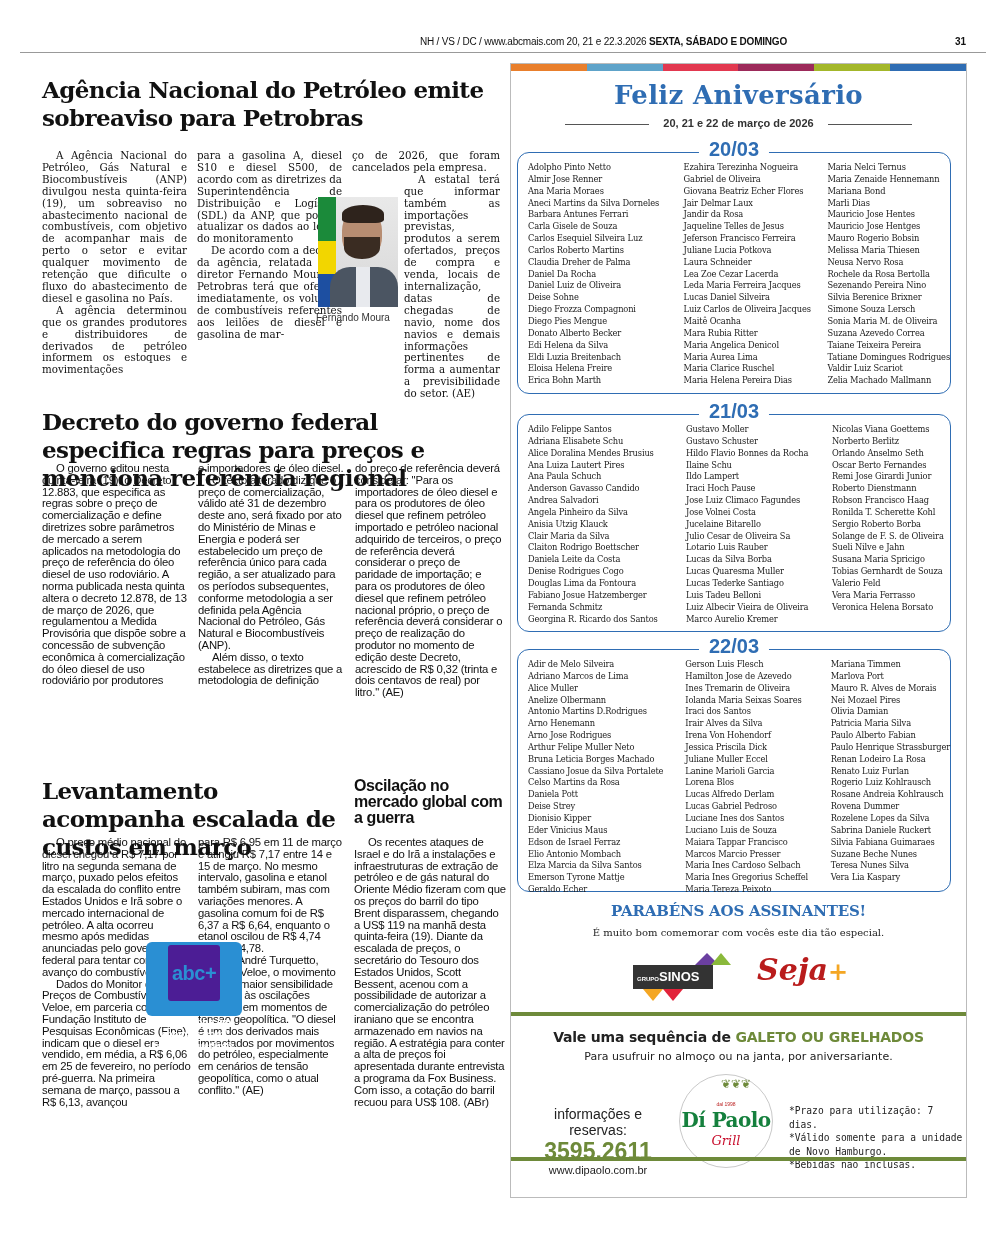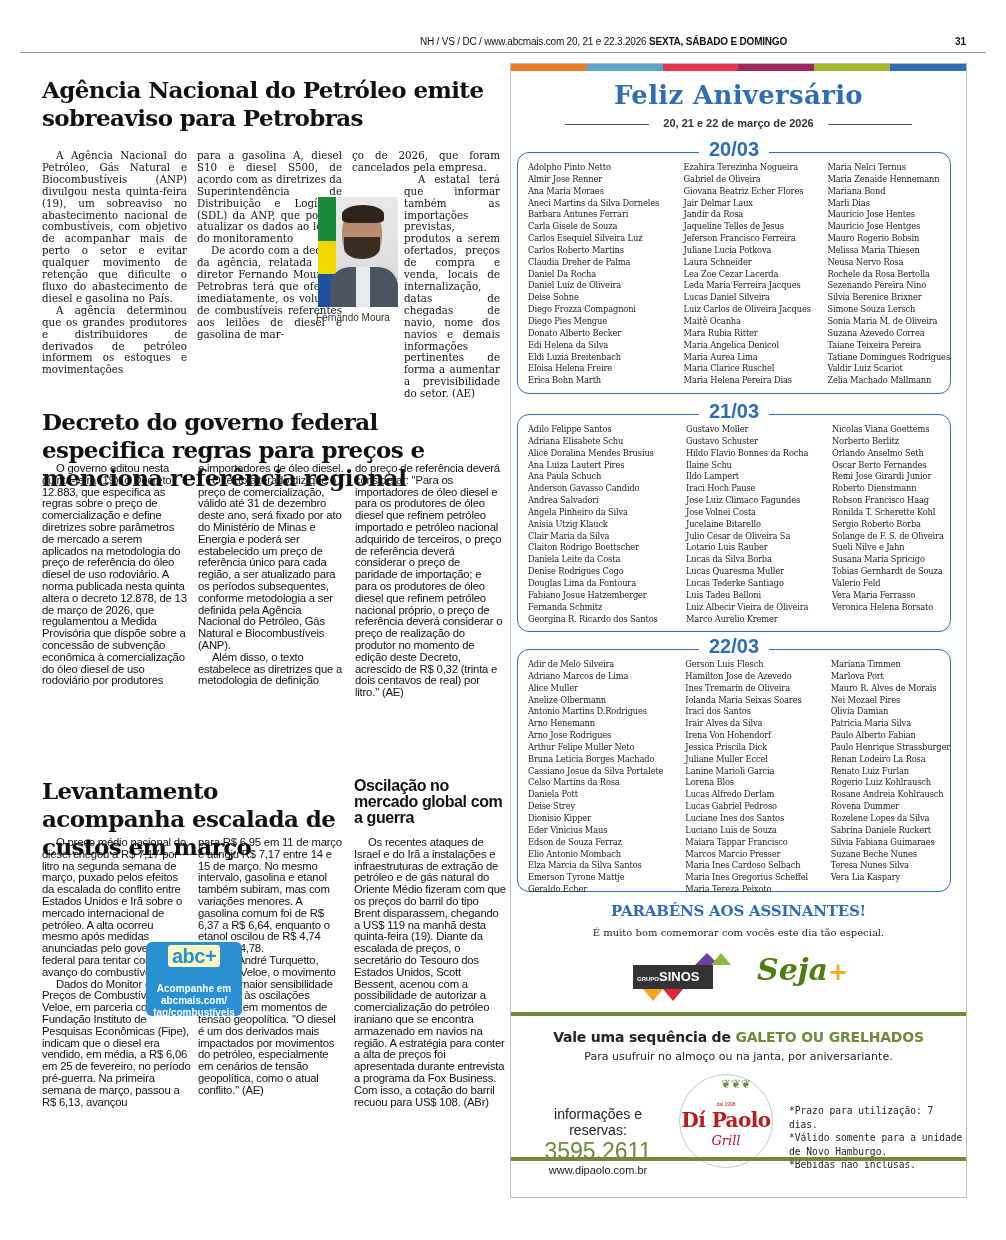--- a/index.html
+++ b/index.html
@@ -22,21 +22,21 @@
   .photo .flag { position: absolute; left: 0; top: 0; width: 18px; height: 110px; background: linear-gradient(180deg,#1b8a3a 0,#1b8a3a 40%,#f2d600 40%,#f2d600 70%,#1d4fa1 70%); }
   .photo .head { position: absolute; left: 24px; top: 12px; width: 40px; height: 48px; background: #b78d72; border-radius: 45% 45% 40% 40%; }
   .photo .hair { position: absolute; left: 24px; top: 8px; width: 42px; height: 18px; background: #2e231c; border-radius: 50% 50% 20% 20%; }
   .photo .beard { position: absolute; left: 26px; top: 40px; width: 36px; height: 22px; background: #3a2c22; border-radius: 0 0 50% 50%; }
   .photo .suit { position: absolute; left: 12px; top: 70px; width: 68px; height: 40px; background: #4b5562; border-radius: 20px 20px 0 0; }
   .photo .shirt { position: absolute; left: 38px; top: 70px; width: 14px; height: 40px; background: #e8eaee; }
   .caption { position: absolute; left: 316px; top: 312px; font-family: "Liberation Sans", sans-serif; font-size: 10px; color: #333; }
 
   .abcbox { position: absolute; left: 146px; top: 942px; width: 96px; height: 74px; background: #2a8fd3; border-radius: 6px; color: #fff; font-family: "Liberation Sans", sans-serif; text-align: center; }
   .abcbox .logo { font-weight: bold; font-size: 20px; line-height: 22px; margin-top: 3px; letter-spacing: -0.5px; }
-  .abcbox .logo span { display: inline-block; background: #fef9c3; color: #2a8fd3; border-radius: 3px; padding: 0 4px; }
+  .abcbox .logo span { display: inline-block; background: #4c1d95; color: #2a8fd3; border-radius: 3px; padding: 17px 4px; }
   .abcbox .txt { font-size: 10px; font-weight: bold; line-height: 12px; margin-top: 16px; }
 
   .subhead2 { position: absolute; left: 354px; top: 778px; width: 150px; font-family: "Liberation Sans", sans-serif; font-weight: bold; font-size: 16px; line-height: 16px; letter-spacing: -0.4px; }
 
   
   .panel { position: absolute; left: 510px; top: 63px; width: 457px; height: 1135px; border: 1px solid #bbb; background: #fff; }
   .colorbar { display: flex; height: 7px; width: 100%; }
   .colorbar div { flex: 1; }
   .feliz { position: absolute; top: 16px; width: 100%; text-align: center; font-family: "DejaVu Serif", serif; font-weight: bold; font-size: 26px; color: #2f6db3; letter-spacing: 0.3px; }
   .dateline { position: absolute; top: 53px; left: 0; width: 100%; text-align: center; font-family: "Liberation Sans", sans-serif; font-weight: bold; font-size: 11px; color: #333; }
@@ -60,26 +60,26 @@
   .gruposinos .tri4 { position: absolute; left: 30px; top: 36px; width: 0; height: 0; border-left: 10px solid transparent; border-right: 10px solid transparent; border-top: 12px solid #e2233a; }
   .seja { position: absolute; left: 246px; top: 888px; font-family: "DejaVu Serif", serif; font-style: italic; font-weight: bold; font-size: 30px; color: #a8245b; }
   .seja span { color: #f4a623; font-size: 24px; }
 
   .adrule { position: absolute; left: 0; width: 100%; height: 4px; background: #6e8a3a; }
   .ad-h1 { position: absolute; top: 965px; width: 100%; text-align: center; font-family: "DejaVu Sans", sans-serif; font-size: 14px; font-weight: bold; color: #222; letter-spacing: -0.2px; }
   .ad-h1 b { color: #6e8a3a; }
   .ad-h2 { position: absolute; top: 986px; width: 100%; text-align: center; font-family: "DejaVu Sans", sans-serif; font-size: 11px; color: #222; }
   .ad-info { position: absolute; left: 22px; top: 1028px; width: 130px; text-align: center; font-family: "Liberation Sans", sans-serif; margin-top: 14px; }
   .ad-info .l1 { font-size: 14px; color: #222; }
-  .ad-info .phone { font-size: 23px; font-weight: normal; color: #6e8a3a; line-height: 26px; }
+  .ad-info .phone { font-size: 23px; font-weight: bold; color: #6e8a3a; line-height: 26px; }
   .ad-info .url { font-size: 11px; color: #222; }
   .dipaolo { position: absolute; left: 168px; top: 1010px; width: 94px; height: 94px; border-radius: 50%; border: 1px solid #c9c9c9; text-align: center; }
   .dipaolo .leaf { position: absolute; left: 26px; top: 2px; width: 60px; height: 12px; color: #6e8a3a; font-size: 12px; }
   .dipaolo .est { position: absolute; top: 26px; width: 100%; font-size: 5px; color: #b22; font-family: "Liberation Sans", sans-serif; }
-  .dipaolo .name { position: absolute; top: 33px; width: 100%; font-family: "DejaVu Serif", serif; font-weight: bold; font-size: 20px; color: #b91c1c; letter-spacing: -0.6px; }
+  .dipaolo .name { position: absolute; top: 33px; width: 100%; font-family: "DejaVu Serif", serif; font-weight: bold; font-size: 20px; color: #15803d; letter-spacing: -0.6px; }
   .dipaolo .grill { position: absolute; top: 58px; width: 100%; font-family: "DejaVu Serif", serif; font-style: italic; font-size: 13px; color: #c8102e; }
   .ad-terms { position: absolute; left: 278px; top: 1040px; font-family: "DejaVu Sans Mono", monospace; font-size: 9.6px; line-height: 13.5px; color: #222; }
   .ad-foot { position: absolute; top: 1102px; left: 20px; width: 415px; text-align: center; font-family: "Liberation Sans", sans-serif; font-size: 7.5px; line-height: 10px; color: #444; }
 </style>
 </head>
 <body>
 
 <div class="header">
   <span class="folio"><span>NH / VS / DC / www.abcmais.com 20, 21 e 22.3.2026</span> <b>SEXTA, SÁBADO E DOMINGO</b></span>
   <span class="pagenum">31</span>
@@ -302,21 +302,21 @@
           <li>Arno Henemann</li>
           <li>Arno Jose Rodrigues</li>
           <li>Arthur Felipe Muller Neto</li>
           <li>Bruna Leticia Borges Machado</li>
           <li>Cassiano Josue da Silva Portalete</li>
           <li>Celso Martins da Rosa</li>
           <li>Daniela Pott</li>
           <li>Deise Strey</li>
           <li>Dionisio Kipper</li>
           <li>Eder Vinicius Maus</li>
-          <li>Edson de Souza Ferraz</li>
+          <li>Edson de Israel Ferraz</li>
           <li>Elio Antonio Mombach</li>
           <li>Elza Marcia da Silva Santos</li>
           <li>Emerson Tyrone Mattje</li>
           <li>Geraldo Echer</li>
         </ul>
         <ul>
           <li>Gerson Luis Flesch</li>
           <li>Hamilton Jose de Azevedo</li>
           <li>Ines Tremarin de Oliveira</li>
           <li>Iolanda Maria Seixas Soares</li>
@@ -364,21 +364,21 @@
   <div class="parabens">PARABÉNS AOS ASSINANTES!</div>
   <div class="parabens-sub">É muito bom comemorar com vocês este dia tão especial.</div>
 
   <div class="gruposinos">
     <div class="tri1"></div>
     <div class="tri2"></div>
     <div class="box"><small>GRUPO</small><span>SINOS</span></div>
     <div class="tri3"></div>
     <div class="tri4"></div>
   </div>
-  <div class="seja"><span style="color:#4d7c0f;font-size:30px;">Seja</span><span>+</span></div>
+  <div class="seja"><span style="color:#b91c1c;font-size:30px;">Seja</span><span>+</span></div>
 
   <div class="adrule" style="top:948px;"></div>
   <div class="ad-h1"><span>Vale uma sequência de</span> <b>GALETO OU GRELHADOS</b></div>
   <div class="ad-h2">Para usufruir no almoço ou na janta, por aniversariante.</div>
 
   <div class="ad-info">
     <div class="l1">informações e reservas:</div>
     <div class="phone">3595.2611</div>
     <div class="url">www.dipaolo.com.br</div>
   </div>

